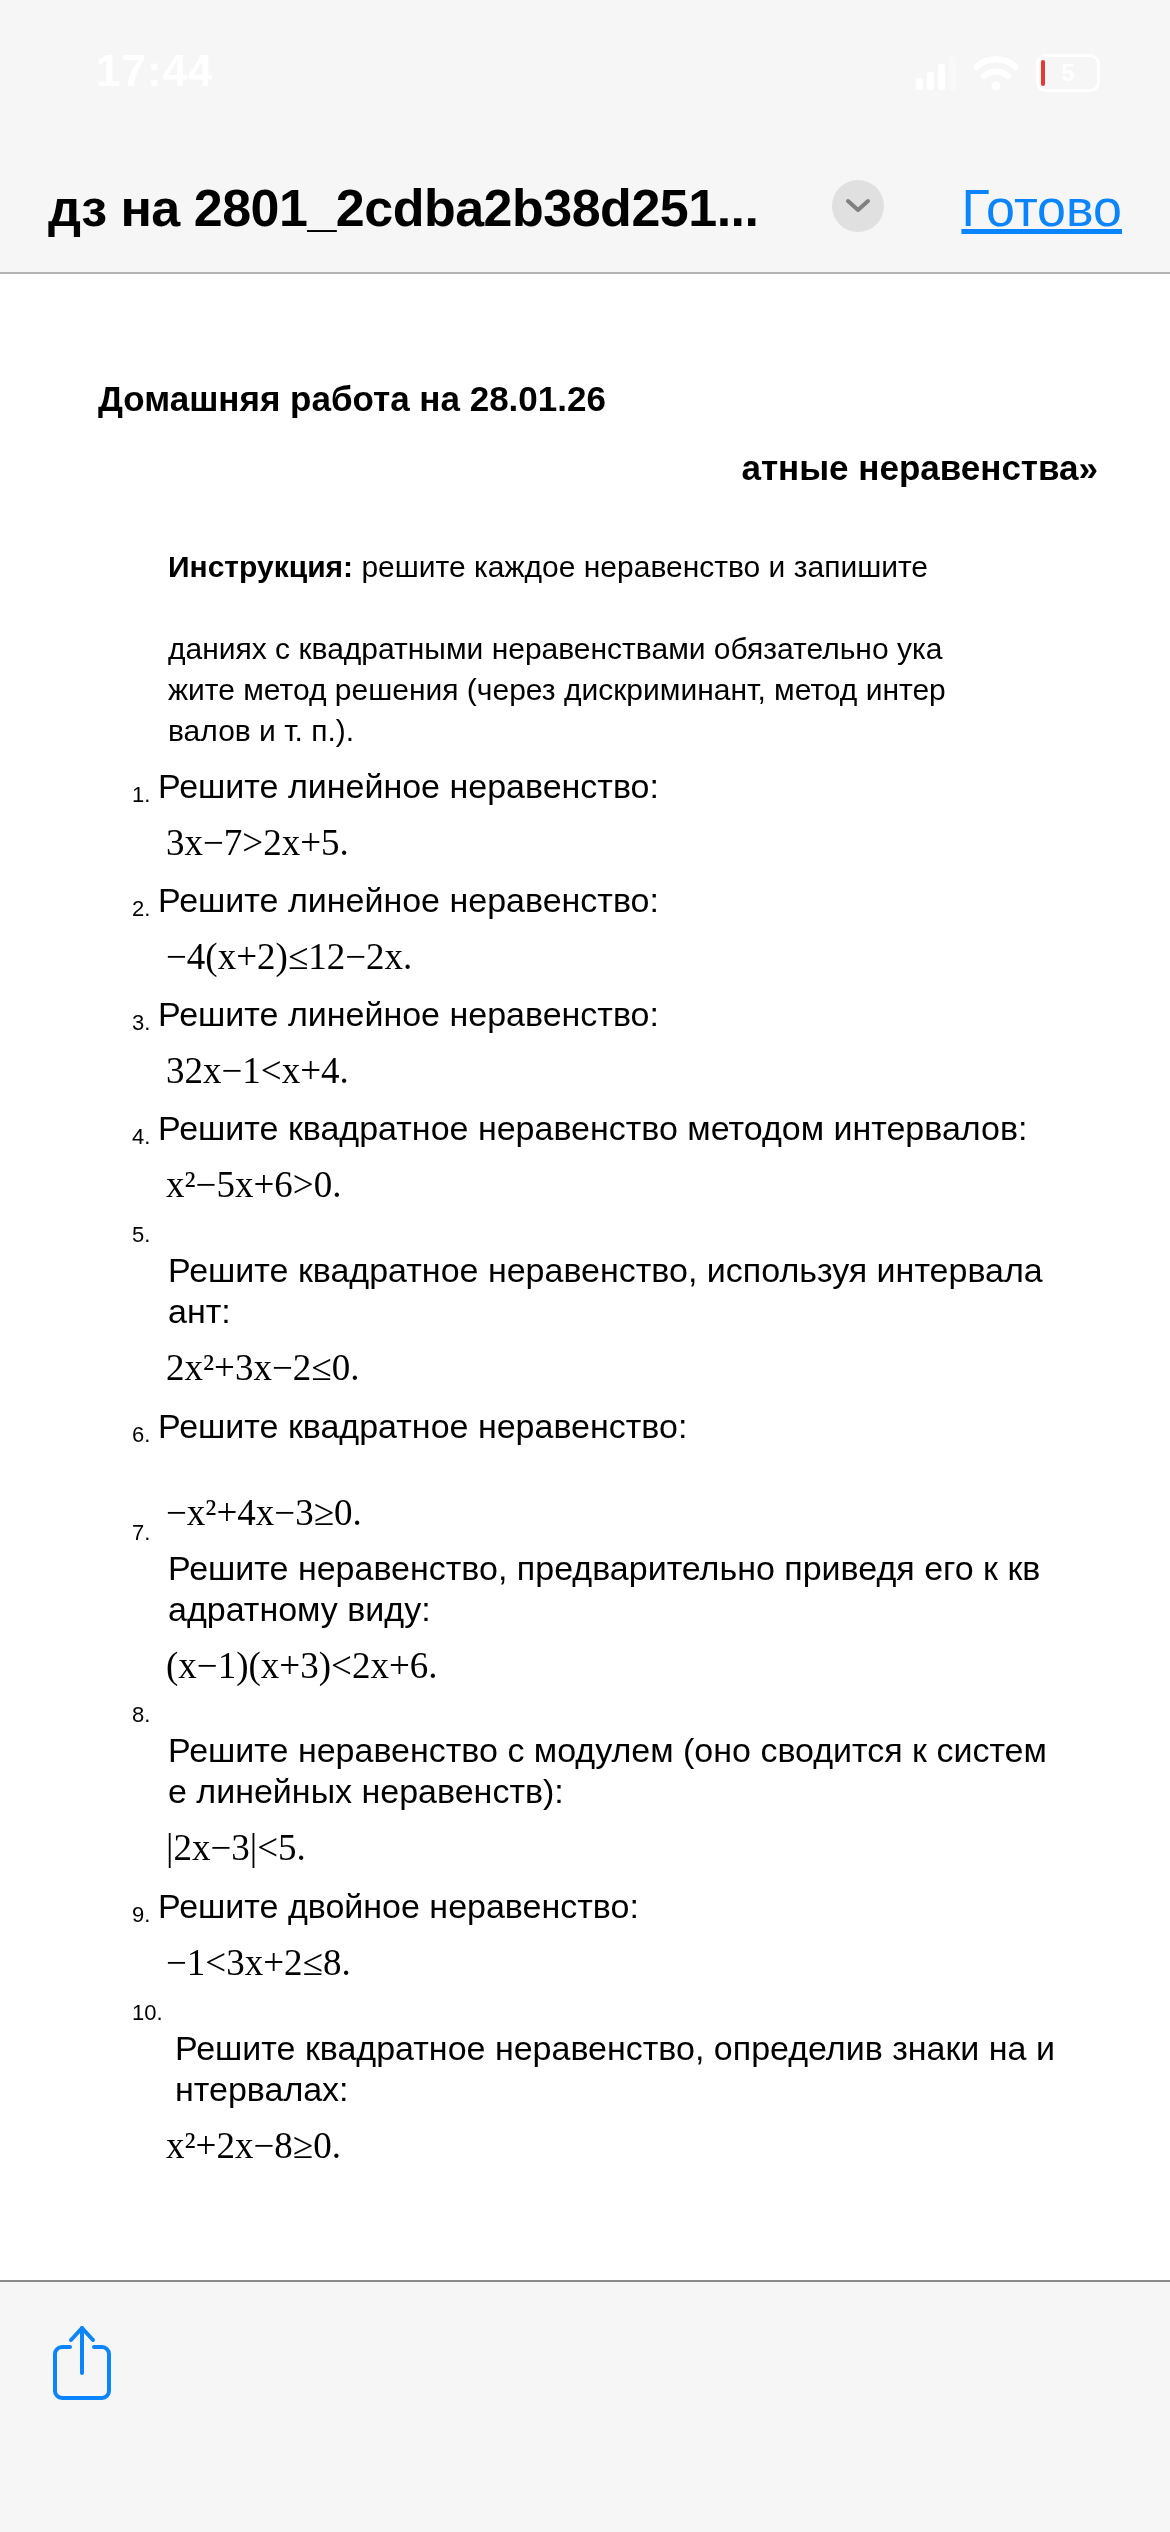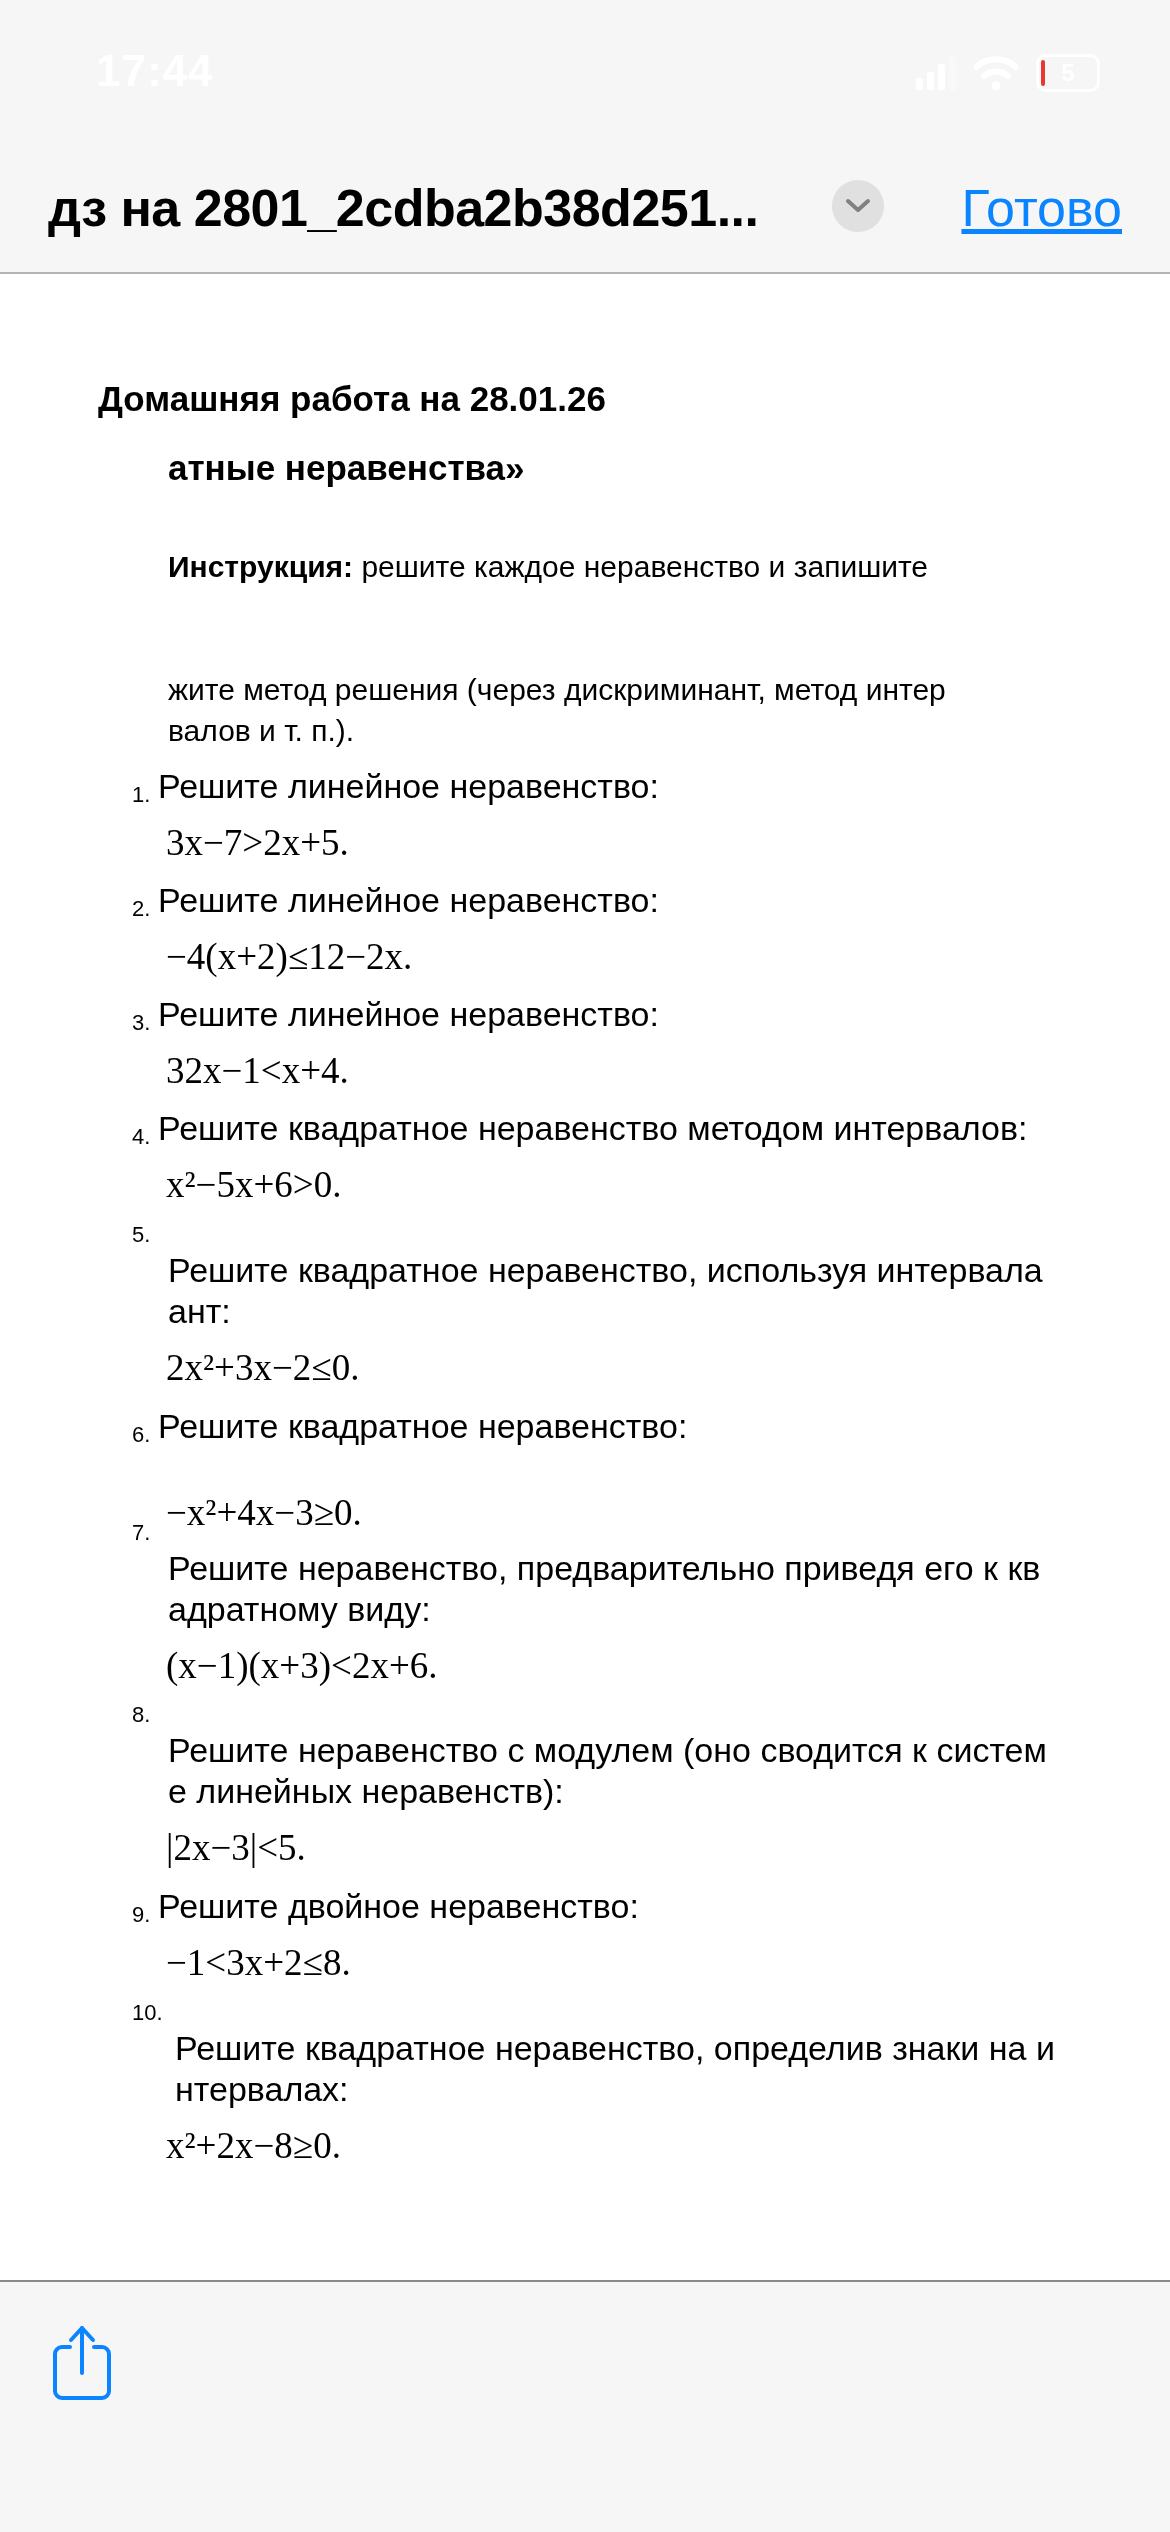--- a/index.html
+++ b/index.html
@@ -15,21 +15,21 @@
   .battery .low { position: absolute; left: 2px; top: 3px; bottom: 3px; width: 4px; background: #e53935; border-radius: 2px; }
 
   .nav-bar { position: absolute; top: 140px; left: 0; width: 1170px; height: 134px; background: #f6f6f6; border-bottom: 2px solid #b3b3b3; }
   .doc-title { position: absolute; left: 48px; top: 38px; font-size: 52px; font-weight: 700; color: #000; white-space: nowrap; letter-spacing: -0.5px; }
   .chevron-btn { position: absolute; left: 832px; top: 40px; width: 52px; height: 52px; border-radius: 50%; background: #e0e0e0; display: flex; align-items: center; justify-content: center; }
   .done-btn { position: absolute; right: 48px; top: 38px; font-size: 52px; font-weight: 500; color: #0a84ff; text-decoration: underline; }
 
   .content { position: absolute; top: 276px; left: 0; width: 1170px; height: 1962px; background: #ffffff; }
   .h1 { position: absolute; left: 98px; top: 95px; font-size: 35px; font-weight: 700; margin-top: 8px; }
   .h2 { position: absolute; left: 98px; top: 170px; width: 1000px; font-size: 35px; font-weight: 700; line-height: 43px; }
-  .h2 .cont { padding-left: 70px; display: block; }
+  .h2 .cont { padding-left: 70px; display: block; text-align: right; }
   .instr { position: absolute; left: 168px; top: 270px; width: 930px; font-size: 30px; line-height: 41px; }
   .instr b { font-weight: 700; }
 
   .task-num { position: absolute; font-size: 22px; left: 132px; }
   .task-text { position: absolute; font-size: 34px; line-height: 41px; }
   .formula { position: absolute; left: 166px; font-family: "Liberation Serif", serif; font-size: 37px; }
 
   .toolbar { position: absolute; top: 2280px; left: 0; width: 1170px; height: 252px; background: #f6f6f6; border-top: 2px solid #8a8a8a; }
   .share-btn { position: absolute; left: 52px; top: 43px; width: 60px; height: 80px; }
 </style>
@@ -68,21 +68,21 @@
 </div>
 
 <div class="content">
   <div class="h1">Домашняя работа на 28.01.26</div>
   <div class="h2">
     <span class="cont">атные неравенства»</span>
   </div>
   <div class="instr">
     <b>Инструкция:</b><span> решите каждое неравенство и запишите</span><br>
     <br>
-    <br>
+    <span>даниях с квадратными неравенствами обязательно ука</span><br>
     <span>жите метод решения (через дискриминант, метод интер</span><br>
     <span>валов и т. п.).</span>
   </div>
 
   <div>
     <span class="task-num" style="top:506px">1.</span>
     <span class="task-text" style="left:158px;top:490px">Решите линейное неравенство:</span>
     <span class="formula" style="top:545px">3x−7&gt;2x+5.</span>
   </div>
 

